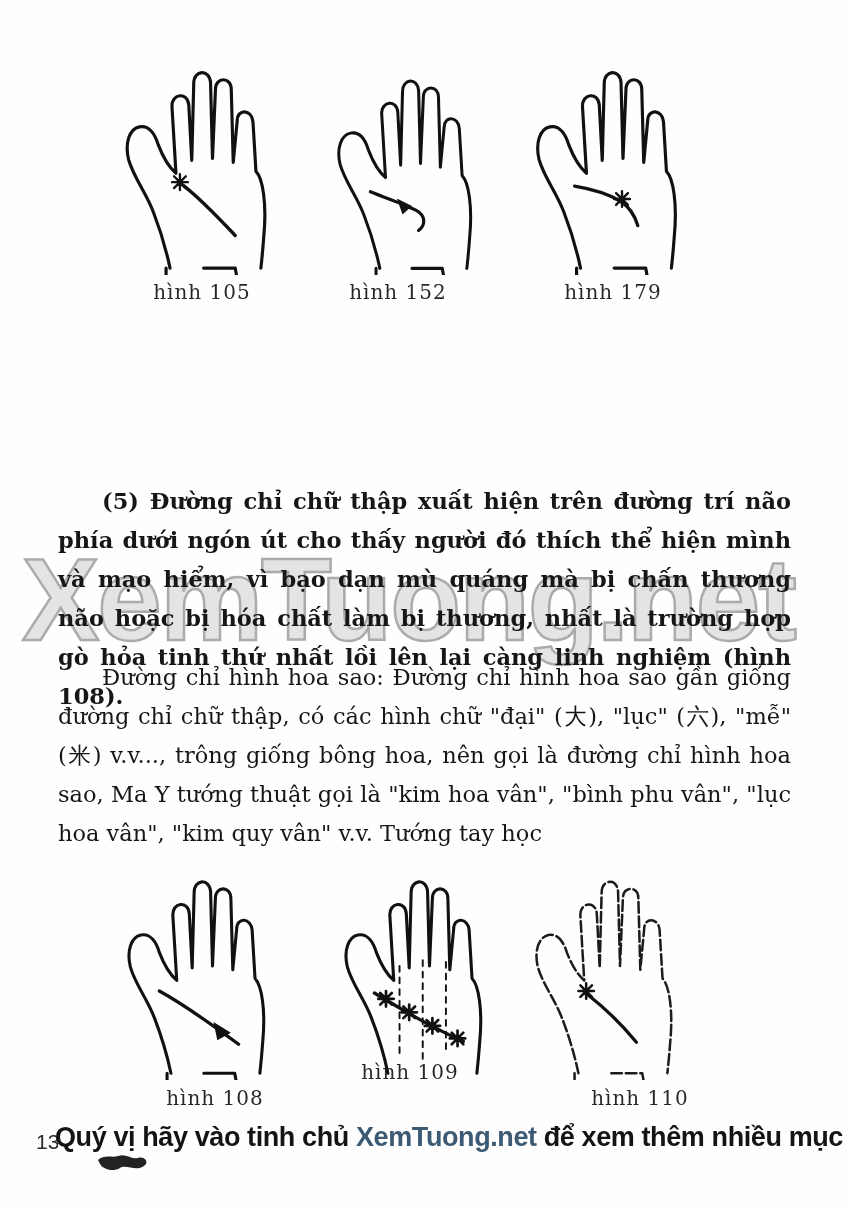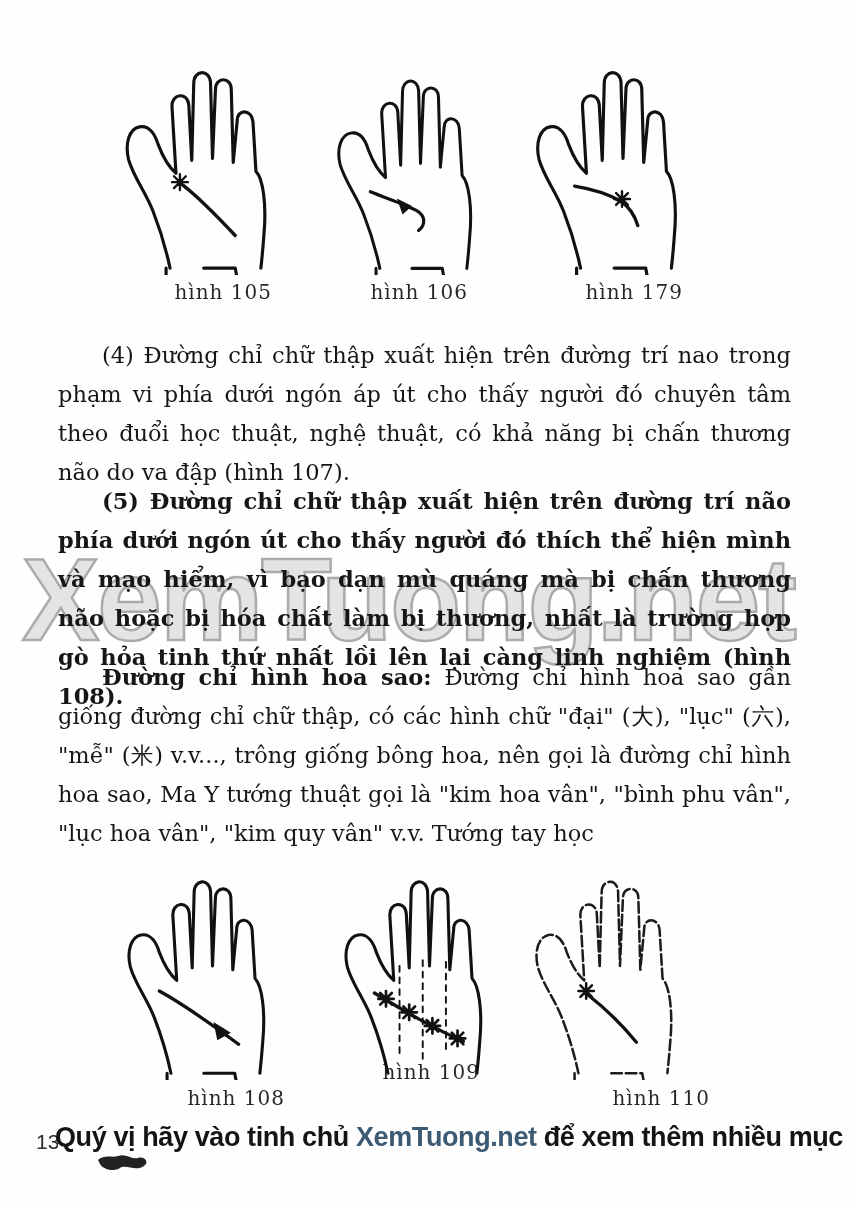--- a/index.html
+++ b/index.html
@@ -5,32 +5,32 @@
   html,body{margin:0;padding:0;}
   body{
     width:850px;height:1208px;position:relative;background:#ffffff;
     font-family:"DejaVu Serif", serif;color:#161616;overflow:hidden;
   }
   .page{position:absolute;inset:0;background:#fefefe;}
   
   .hand{position:absolute;}
   .hand svg{display:block;}
   .caption{
-    position:absolute;width:140px;text-align:right;
+    position:absolute;width:140px;text-align:center;
     font-family:"DejaVu Serif", serif;font-size:20px;color:#141414;
     letter-spacing:1px;opacity:.92;
   }
   
   .para{
     position:absolute;left:58px;width:733px;
     font-size:22.5px;line-height:39px;text-align:justify;
     z-index:2;
   }
   .para .indent{display:inline-block;width:44px;}
-  .lead{font-weight:bold;}
+  .lead{font-weight:normal;}
   
   .watermark{
     position:absolute;left:22px;top:538px;width:815px;height:130px;
     font-family:"Liberation Sans", sans-serif;font-weight:bold;
     font-size:116px;line-height:124px;letter-spacing:-2px;white-space:nowrap;
     color:rgba(255,255,255,0.55);
     -webkit-text-stroke:2.5px #ababab;
     text-shadow:0 0 1px #c4c4c4;
     z-index:1;user-select:none;
   }
@@ -81,24 +81,23 @@
       <g fill="none" stroke="#111" stroke-width="3.2" stroke-linecap="round" stroke-linejoin="round">
         <path d="M62,233 C58,214 52,194 45,176 C38,157 25,141 20,123 C16,106 21,92 31,90 C41,88 47,98 50,108 C55,121 61,131 68,137 L64,70 C63,56 80,54 81,68 L84,124 L86,46 C86,32 102,31 103,45 L105,122 L108,52 C108,39 124,39 124,52 L126,126 L130,84 C130,71 145,72 146,85 L149,135 C156,142 160,168 157,200 C156,214 155,224 154,233"></path>
         <path d="M58,233 L58,246 M96,233 H128 L130,244"></path>
         <path d="M56,150 C74,153 90,158 102,165 C112,171 117,180 120,190" stroke-width="3.4"></path>
         <path d="M96,163 H112 M104,155 V171 M98,157 L110,169 M98,169 L110,157" stroke-width="2.4"></path>
       </g>
     </svg>
   </div>
 
   <div class="caption" style="left:132px;top:280px;">hình 105</div>
-  <div class="caption" style="left:328px;top:280px;">hình 106</div>
+  <div class="caption" style="left:328px;top:280px;">hình 152</div>
   <div class="caption" style="left:543px;top:280px;">hình 179</div>
 
-  <div class="para" style="top:336px;"><span class="indent"></span><span>(4) Đường chỉ chữ thập xuất hiện trên đường trí nao trong phạm vi phía dưới ngón áp út cho thấy người đó chuyên tâm theo đuổi học thuật, nghệ thuật, có khả năng bị chấn thương não do va đập (hình 107).</span></div>
 
   <div class="para" style="top:482px;font-weight:bold;"><span class="indent"></span><span>(5) Đường chỉ chữ thập xuất hiện trên đường trí não phía dưới ngón út cho thấy người đó thích thể hiện mình và mạo hiểm, vì bạo dạn mù quáng mà bị chấn thương não hoặc bị hóa chất làm bị thương, nhất là trường hợp gò hỏa tinh thứ nhất lồi lên lại càng linh nghiệm (hình 108).</span></div>
 
   <div class="para" style="top:658px;"><span class="indent"></span><span class="lead">Đường chỉ hình hoa sao:</span><span> Đường chỉ hình hoa sao gần giống đường chỉ chữ thập, có các hình chữ "đại" (大), "lục" (六), "mễ" (米) v.v..., trông giống bông hoa, nên gọi là đường chỉ hình hoa sao, Ma Y tướng thuật gọi là "kim hoa vân", "bình phu vân", "lục hoa vân", "kim quy vân" v.v. Tướng tay học</span></div>
 
   <div class="watermark">XemTuong.net</div>
 
   <div class="hand" style="left:105px;top:848px;">
     <svg width="215" height="232" viewBox="0 0 210 240">
       <g fill="none" stroke="#111" stroke-width="3.2" stroke-linecap="round" stroke-linejoin="round">

